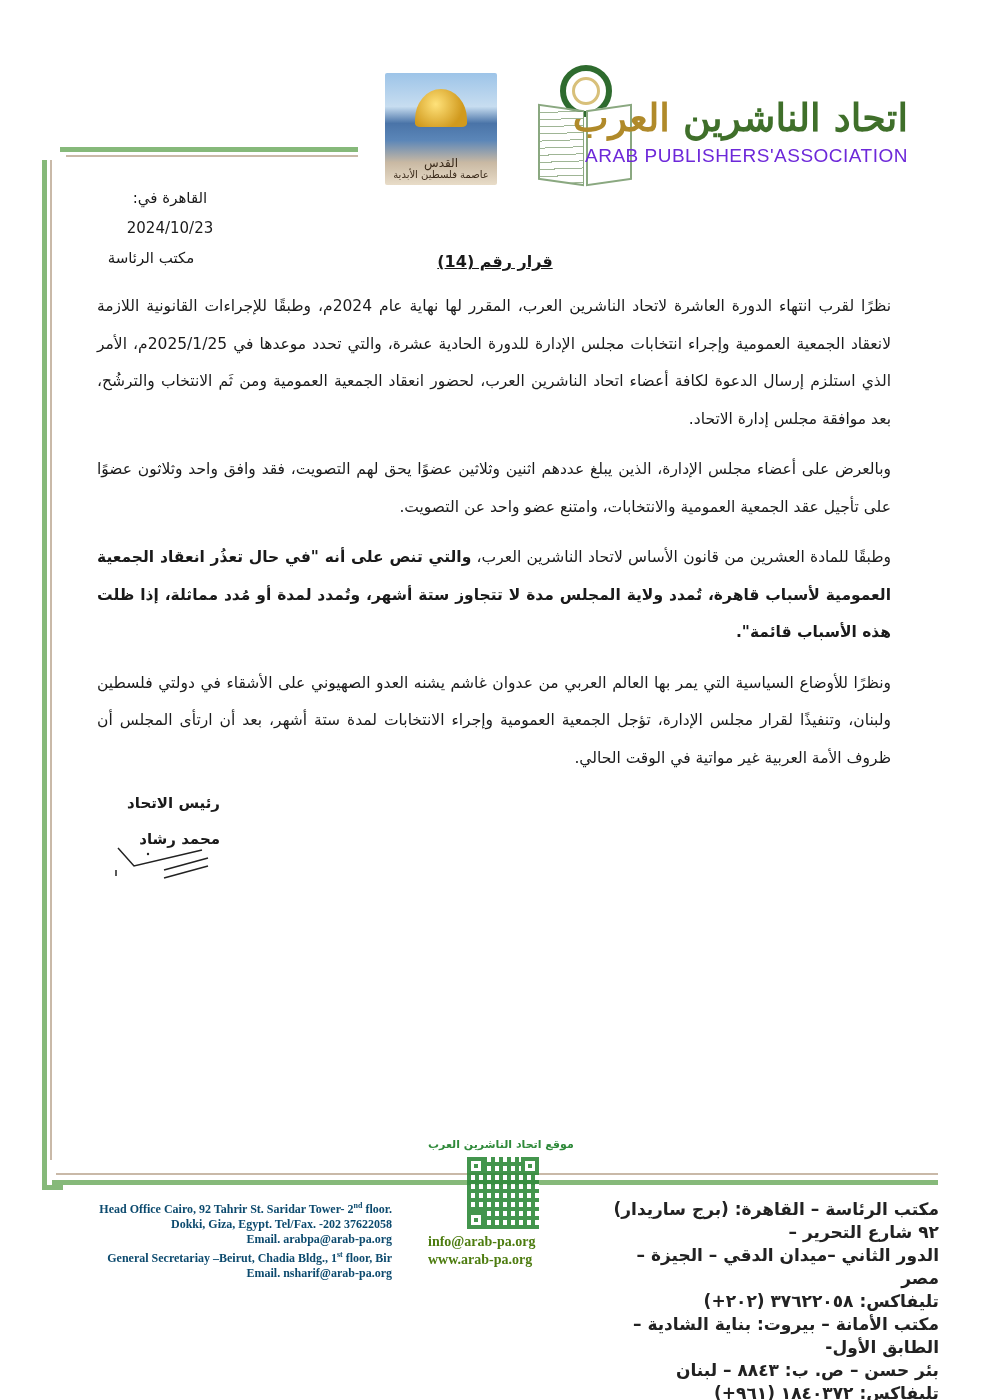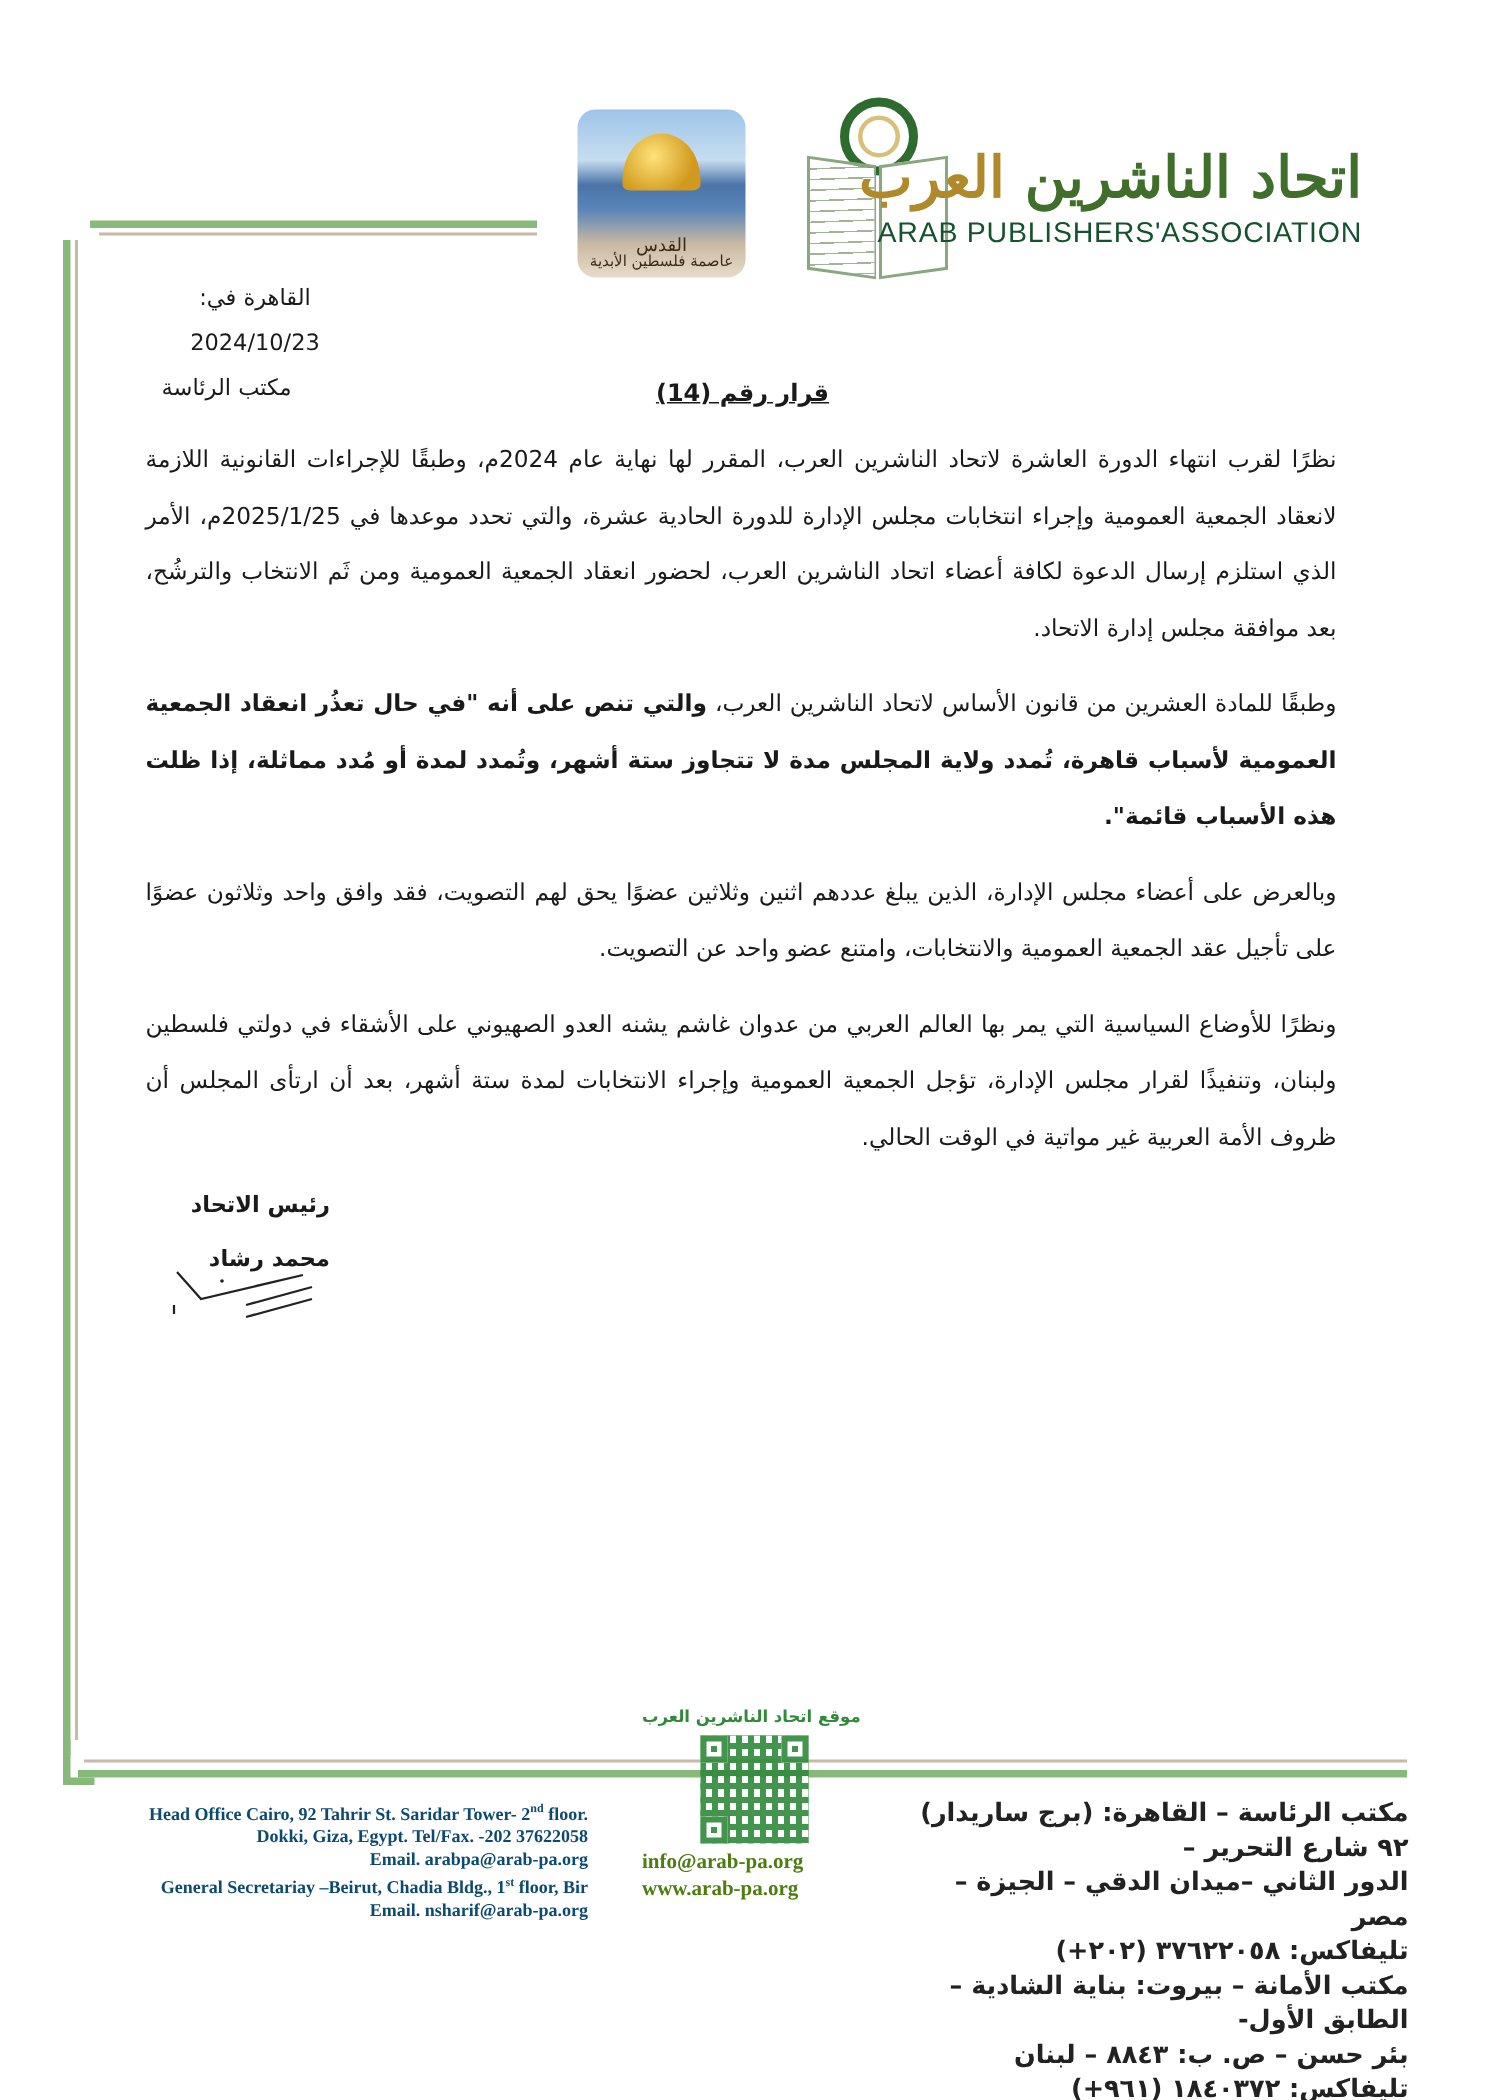--- a/index.html
+++ b/index.html
@@ -13,41 +13,41 @@
   .frame-left-inner { position: absolute; left: 50px; top: 160px; width: 2px; height: 1000px; background: #c9b9a8; }
   .frame-bottom-outer { position: absolute; left: 52px; top: 1180px; width: 886px; height: 5px; background: #86b97a; }
   .frame-bottom-inner { position: absolute; left: 56px; top: 1173px; width: 882px; height: 2px; background: #c9b9a8; }
   .frame-corner-bl { position: absolute; left: 42px; top: 1160px; width: 16px; height: 25px;
          border-left: 5px solid #86b97a; border-bottom: 5px solid #86b97a; }
 
   
   .header { position: absolute; top: 65px; left: 380px; width: 540px; height: 125px; }
   .quds-image { position: absolute; left: 5px; top: 8px; width: 112px; height: 112px;
          background: linear-gradient(180deg, #9dc4e8 0%, #c7ddf0 30%, #4a74a8 45%, #5b86b8 60%, #c9b9a3 80%, #e8dcc8 100%);
-         border-radius: 12px; overflow: hidden; }
+         border-radius: 2px; overflow: hidden; }
   .quds-dome { position: absolute; left: 30px; top: 16px; width: 52px; height: 38px; background: radial-gradient(circle at 40% 40%, #ffe27a, #d19a1e 70%);
          border-radius: 50% 50% 10% 10% / 80% 80% 10% 10%; }
   .quds-caption { position: absolute; left: 0; right: 0; bottom: 4px; text-align: center; font-size: 10px; line-height: 12px; color: #3a2a1a; direction: rtl; }
   .quds-caption .city { font-size: 12px; display: block; }
 
   .logo-emblem { position: absolute; left: 158px; top: 0; width: 100px; height: 120px; }
   .laurel { position: absolute; left: 22px; top: 0; width: 52px; height: 52px; border-radius: 50%;
          border: 6px solid #2e6b2e; box-sizing: border-box; }
   .laurel-inner { position: absolute; left: 34px; top: 12px; width: 28px; height: 28px; border-radius: 50%;
          border: 3px solid #d8c07a; box-sizing: border-box; }
   .book-left { position: absolute; left: 0; top: 42px; width: 46px; height: 76px; border: 2px solid #8aa880; border-right: 1px solid #8aa880;
          background: repeating-linear-gradient(170deg, #fff 0 6px, #9fb595 6px 7px); transform: skewY(8deg); box-sizing: border-box;}
   .book-right { position: absolute; left: 48px; top: 42px; width: 46px; height: 76px; border: 2px solid #8aa880; background:#fff;
          transform: skewY(-8deg); box-sizing: border-box;}
 
   .logo-arabic { position: absolute; right: 12px; top: 30px; font-family: "DejaVu Serif", serif; font-size: 38px; font-weight: bold;
          color: #3f6f2a; direction: rtl; letter-spacing: 1px; line-height: 46px; }
   .logo-arabic .tail { color: #b08a2a; }
   .logo-english { position: absolute; right: 12px; top: 80px; font-family: "Liberation Sans", sans-serif; font-size: 19px;
-         color: #14532d; letter-spacing: 0.5px; }
+         color: #6d28d9; letter-spacing: 0.5px; }
 
   
   .meta { position: absolute; left: 90px; top: 183px; width: 160px; direction: rtl; text-align: center; font-size: 15px; line-height: 30px; }
   .meta .office { padding-right: 38px; }
 
   .decision-title { position: absolute; left: 0; right: 0; top: 252px; text-align: center; font-weight: bold; font-size: 16px;
          text-decoration: underline; direction: rtl; }
 
   .content { position: absolute; left: 97px; width: 808px; top: 288px; direction: rtl; text-align: justify; font-size: 15.5px; line-height: 37.5px; }
   .content p { margin: 0 14px 13px 0; text-align-last: right; }
@@ -109,24 +109,24 @@
 
 <div class="meta">
   <div>القاهرة في: 2024/10/23</div>
   <div class="office">مكتب الرئاسة</div>
 </div>
 
 <div class="decision-title">قرار رقم (14)</div>
 
 <div class="content">
   <p>نظرًا لقرب انتهاء الدورة العاشرة لاتحاد الناشرين العرب، المقرر لها نهاية عام 2024م، وطبقًا للإجراءات القانونية اللازمة لانعقاد الجمعية العمومية وإجراء انتخابات مجلس الإدارة للدورة الحادية عشرة، والتي تحدد موعدها في 2025/1/25م، الأمر الذي استلزم إرسال الدعوة لكافة أعضاء اتحاد الناشرين العرب، لحضور انعقاد الجمعية العمومية ومن ثَم الانتخاب والترشُح، بعد موافقة مجلس إدارة الاتحاد.</p>
+  <p>وبالعرض على أعضاء مجلس الإدارة، الذين يبلغ عددهم اثنين وثلاثين عضوًا يحق لهم التصويت، فقد وافق واحد وثلاثون عضوًا على تأجيل عقد الجمعية العمومية والانتخابات، وامتنع عضو واحد عن التصويت.</p>
   <p>
     <span>وطبقًا للمادة العشرين من قانون الأساس لاتحاد الناشرين العرب، </span><span class="bold">والتي تنص على أنه "في حال تعذُر انعقاد الجمعية العمومية لأسباب قاهرة، تُمدد ولاية المجلس مدة لا تتجاوز ستة أشهر، وتُمدد لمدة أو مُدد مماثلة، إذا ظلت هذه الأسباب قائمة".</span>
   </p>
-  <p>وبالعرض على أعضاء مجلس الإدارة، الذين يبلغ عددهم اثنين وثلاثين عضوًا يحق لهم التصويت، فقد وافق واحد وثلاثون عضوًا على تأجيل عقد الجمعية العمومية والانتخابات، وامتنع عضو واحد عن التصويت.</p>
   <p>ونظرًا للأوضاع السياسية التي يمر بها العالم العربي من عدوان غاشم يشنه العدو الصهيوني على الأشقاء في دولتي فلسطين ولبنان، وتنفيذًا لقرار مجلس الإدارة، تؤجل الجمعية العمومية وإجراء الانتخابات لمدة ستة أشهر، بعد أن ارتأى المجلس أن ظروف الأمة العربية غير مواتية في الوقت الحالي.</p>
 </div>
 
 <div class="signature">
   <div>رئيس الاتحاد</div>
   <div>محمد رشاد</div>
 </div>
 <svg class="signature-mark" viewBox="0 0 100 40">
   <path d="M6 8 L22 26 L90 10" fill="none" stroke="#222" stroke-width="1.5"></path>
   <path d="M52 30 L96 18" fill="none" stroke="#222" stroke-width="1.5"></path>

